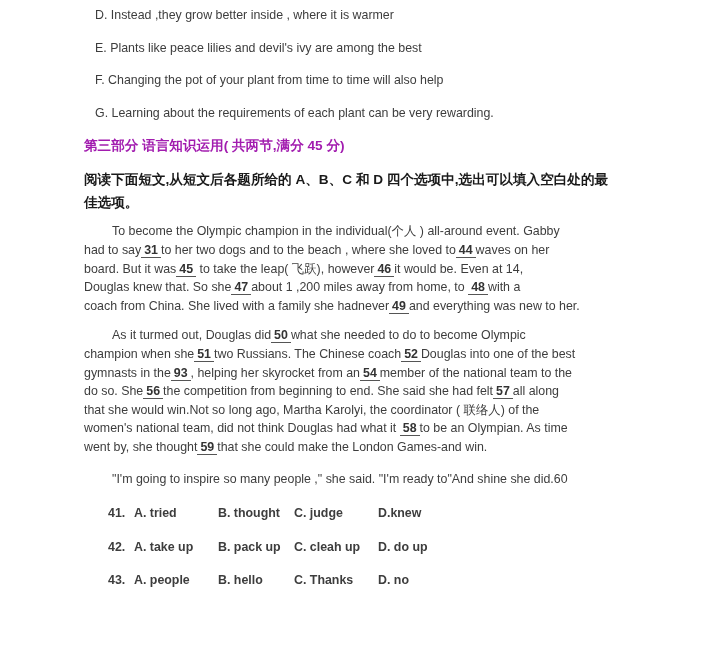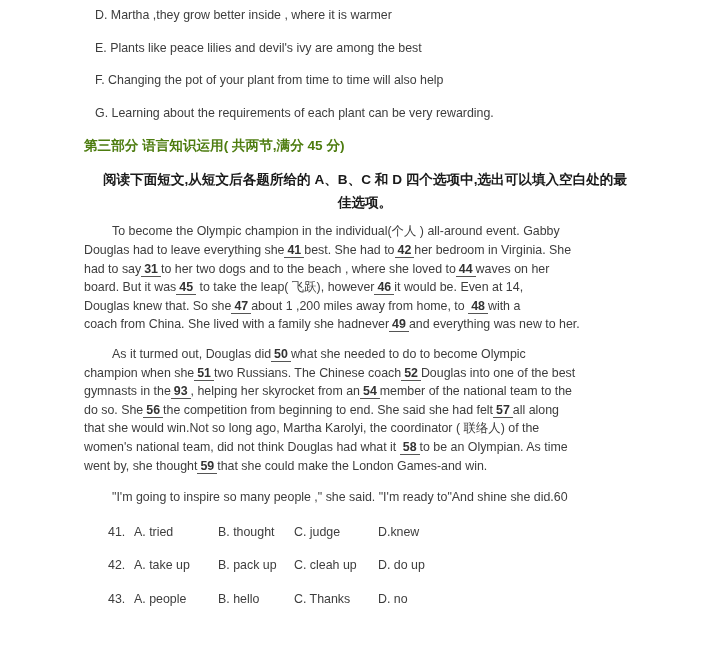--- a/index.html
+++ b/index.html
@@ -20,35 +20,34 @@
     padding: 6px 0 0 84px;
     width: 562px;
   }
   .opt-line {
     margin-left: 11px;
     margin-bottom: 14px;
     white-space: pre-wrap;
   }
   .cn-header {
     font-weight: bold;
-    color: #4d7c0f;
+    color: #a21caf;
     font-size: 13.6px;
     line-height: 19px;
     margin-top: 14px;
     margin-bottom: 14px;
     white-space: pre-wrap;
   }
   .instruction {
     font-weight: bold;
     color: #1a1a1a;
     font-size: 13.6px;
     line-height: 22.5px;
     margin-top: 14px;
     margin-bottom: 0;
-    text-align: center;
   }
   .paragraph {
     margin-top: 8px;
   }
   .paragraph.p2 { margin-top: 11px; }
   .pline {
     white-space: pre-wrap;
   }
   .pline.first {
     text-indent: 28px;
@@ -67,44 +66,43 @@
   .questions {
     margin-top: 16px;
   }
   .q-row {
     display: grid;
     grid-template-columns: 26px 84px 76px 84px auto;
     margin-left: 24px;
     margin-bottom: 14.5px;
     line-height: 19px;
   }
-  .q-num, .q-opt { white-space: pre-wrap; }
+  .q-num, .q-opt { white-space: pre-wrap; font-weight: bold; }
 </style>
 </head>
 <body>
 
 <div class="page">
 
   <div class="reading-options">
-    <div class="opt-line">D. Martha ,they grow better inside , where it is warmer</div>
+    <div class="opt-line">D. Instead ,they grow better inside , where it is warmer</div>
     <div class="opt-line">E. Plants like peace lilies and devil's ivy are among the best</div>
     <div class="opt-line">F. Changing the pot of your plant from time to time will also help</div>
     <div class="opt-line">G. Learning about the requirements of each plant can be very rewarding.</div>
   </div>
 
   <div class="cn-header">第三部分 语言知识运用( 共两节,满分 45 分)</div>
 
   <div class="instruction">
     <div class="pline">阅读下面短文,从短文后各题所给的 A、B、C 和 D 四个选项中,选出可以填入空白处的最</div>
     <div class="pline">佳选项。</div>
   </div>
 
   <div class="paragraph p1">
     <div class="pline first">To become the Olympic champion in the individual(个人 ) all-around event. Gabby</div>
-    <div class="pline">Douglas had to leave everything she<span class="blank">41</span>best. She had to<span class="blank">42</span>her bedroom in Virginia. She</div>
     <div class="pline">had to say<span class="blank">31</span>to her two dogs and to the beach , where she loved to<span class="blank">44</span>waves on her</div>
     <div class="pline">board. But it was<span class="blank">45</span> to take the leap( 飞跃), however<span class="blank">46</span>it would be. Even at 14,</div>
     <div class="pline">Douglas knew that. So she<span class="blank">47</span>about 1 ,200 miles away from home, to <span class="blank">48</span>with a</div>
     <div class="pline">coach from China. She lived with a family she hadnever<span class="blank">49</span>and everything was new to her.</div>
   </div>
 
   <div class="paragraph p2">
     <div class="pline first">As it turmed out, Douglas did<span class="blank">50</span>what she needed to do to become Olympic</div>
     <div class="pline">champion when she<span class="blank">51</span>two Russians. The Chinese coach<span class="blank">52</span>Douglas into one of the best</div>
     <div class="pline">gymnasts in the<span class="blank">93</span>, helping her skyrocket from an<span class="blank">54</span>member of the national team to the</div>

